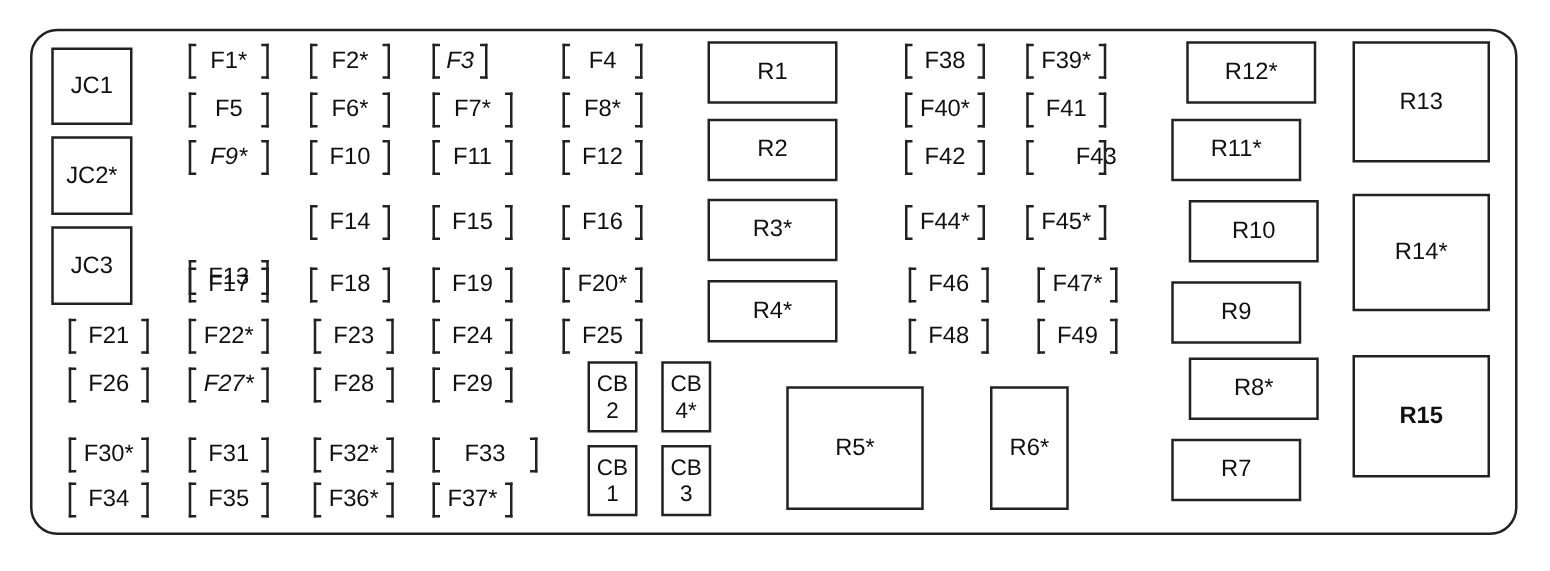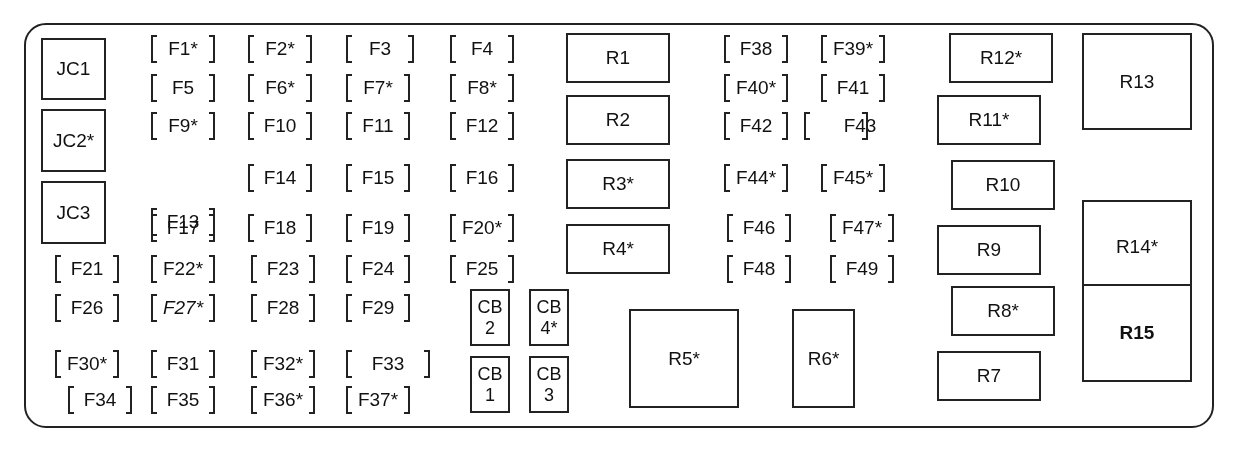--- a/index.html
+++ b/index.html
@@ -22,29 +22,29 @@
 <body>
 
 <div class="frame"></div>
 
 <div class="box" style="left:41px;top:38px;width:65px;height:62px;">JC1</div>
 <div class="box" style="left:41px;top:109px;width:65px;height:63px;">JC2*</div>
 <div class="box" style="left:41px;top:181px;width:65px;height:63px;">JC3</div>
 
 <div class="fuse" style="left:151px;top:35px;width:64px;">F1*</div>
 <div class="fuse" style="left:248px;top:35px;width:64px;">F2*</div>
-<div class="fuse" style="left:346px;top:35px;width:68px;">F3</div>
+<div class="fuse" style="left:346px;top:35px;width:44px;font-style:italic;">F3</div>
 <div class="fuse" style="left:450px;top:35px;width:64px;">F4</div>
 
 <div class="fuse" style="left:151px;top:74px;width:64px;text-align:center;">F5</div>
 <div class="fuse" style="left:248px;top:74px;width:64px;">F6*</div>
 <div class="fuse" style="left:346px;top:74px;width:64px;">F7*</div>
 <div class="fuse" style="left:450px;top:74px;width:64px;">F8*</div>
 
-<div class="fuse" style="left:151px;top:112px;width:64px;">F9*</div>
+<div class="fuse" style="left:151px;top:112px;width:64px;font-style:italic;">F9*</div>
 <div class="fuse" style="left:248px;top:112px;width:64px;">F10</div>
 <div class="fuse" style="left:346px;top:112px;width:64px;">F11</div>
 <div class="fuse" style="left:450px;top:112px;width:64px;">F12</div>
 
 <div class="fuse" style="left:151px;top:164px;width:64px;margin-top:44px;">F13</div>
 <div class="fuse" style="left:248px;top:164px;width:64px;">F14</div>
 <div class="fuse" style="left:346px;top:164px;width:64px;">F15</div>
 <div class="fuse" style="left:450px;top:164px;width:64px;">F16</div>
 
 <div class="fuse" style="left:151px;top:214px;width:64px;">F17</div>
@@ -61,21 +61,21 @@
 <div class="fuse" style="left:55px;top:294px;width:64px;">F26</div>
 <div class="fuse" style="left:151px;top:294px;width:64px;font-style:italic;">F27*</div>
 <div class="fuse" style="left:251px;top:294px;width:64px;">F28</div>
 <div class="fuse" style="left:346px;top:294px;width:64px;">F29</div>
 
 <div class="fuse" style="left:55px;top:350px;width:64px;">F30*</div>
 <div class="fuse" style="left:151px;top:350px;width:64px;">F31</div>
 <div class="fuse" style="left:251px;top:350px;width:64px;">F32*</div>
 <div class="fuse" style="left:346px;top:350px;width:84px;">F33</div>
 
-<div class="fuse" style="left:68px;top:386px;width:64px;">F34</div>
+<div class="fuse" style="left:55px;top:386px;width:64px;">F34</div>
 <div class="fuse" style="left:151px;top:386px;width:64px;">F35</div>
 <div class="fuse" style="left:251px;top:386px;width:64px;">F36*</div>
 <div class="fuse" style="left:346px;top:386px;width:64px;">F37*</div>
 
 <div class="box cb" style="left:470px;top:289px;width:40px;height:57px;">
   <span>CB</span>
   <span>2</span>
 </div>
 <div class="box cb" style="left:529px;top:289px;width:40px;height:57px;">
   <span>CB</span>
@@ -93,33 +93,33 @@
 <div class="box" style="left:566px;top:33px;width:104px;height:50px;">R1</div>
 <div class="box" style="left:566px;top:95px;width:104px;height:50px;">R2</div>
 <div class="box" style="left:566px;top:159px;width:104px;height:50px;">R3*</div>
 <div class="box" style="left:566px;top:224px;width:104px;height:50px;">R4*</div>
 
 <div class="fuse" style="left:724px;top:35px;width:64px;">F38</div>
 <div class="fuse" style="left:821px;top:35px;width:64px;">F39*</div>
 <div class="fuse" style="left:724px;top:74px;width:64px;">F40*</div>
 <div class="fuse" style="left:821px;top:74px;width:64px;">F41</div>
 <div class="fuse" style="left:724px;top:112px;width:64px;">F42</div>
-<div class="fuse" style="left:804px;top:112px;width:64px;padding-left:48px;">F43</div>
+<div class="fuse" style="left:821px;top:112px;width:64px;padding-left:48px;">F43</div>
 <div class="fuse" style="left:724px;top:164px;width:64px;">F44*</div>
 <div class="fuse" style="left:821px;top:164px;width:64px;">F45*</div>
 <div class="fuse" style="left:727px;top:214px;width:64px;">F46</div>
 <div class="fuse" style="left:830px;top:214px;width:64px;">F47*</div>
 <div class="fuse" style="left:727px;top:255px;width:64px;">F48</div>
 <div class="fuse" style="left:830px;top:255px;width:64px;">F49</div>
 
 <div class="box" style="left:629px;top:309px;width:110px;height:99px;">R5*</div>
 <div class="box" style="left:792px;top:309px;width:63px;height:99px;">R6*</div>
 
 <div class="box" style="left:949px;top:33px;width:104px;height:50px;">R12*</div>
 <div class="box" style="left:937px;top:95px;width:104px;height:50px;">R11*</div>
 <div class="box" style="left:951px;top:160px;width:104px;height:50px;">R10</div>
 <div class="box" style="left:937px;top:225px;width:104px;height:50px;">R9</div>
 <div class="box" style="left:951px;top:286px;width:104px;height:50px;">R8*</div>
 <div class="box" style="left:937px;top:351px;width:104px;height:50px;">R7</div>
 
 <div class="box" style="left:1082px;top:33px;width:110px;height:97px;">R13</div>
-<div class="box" style="left:1082px;top:155px;width:110px;height:94px;margin-top:45px;">R14*</div>
+<div class="box" style="left:1082px;top:155px;width:110px;height:94px;">R14*</div>
 <div class="box" style="left:1082px;top:284px;width:110px;height:98px;font-weight:bold;">R15</div>
 
 </body></html>

